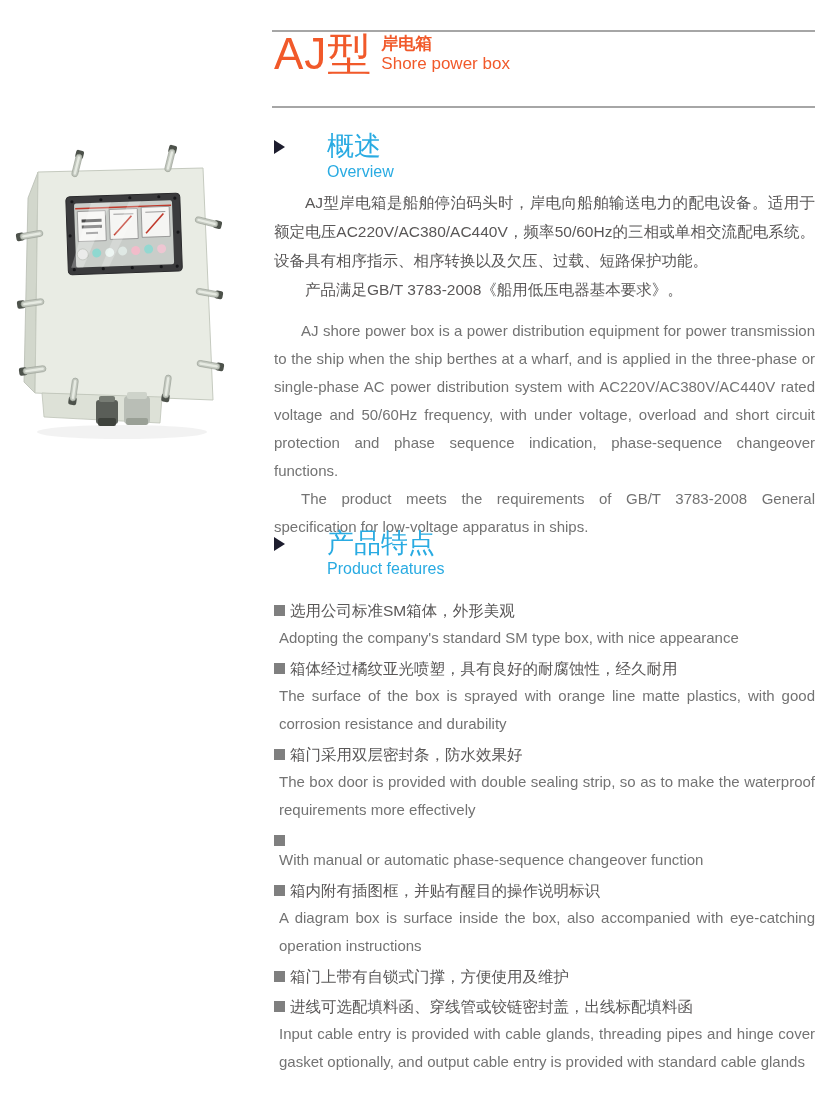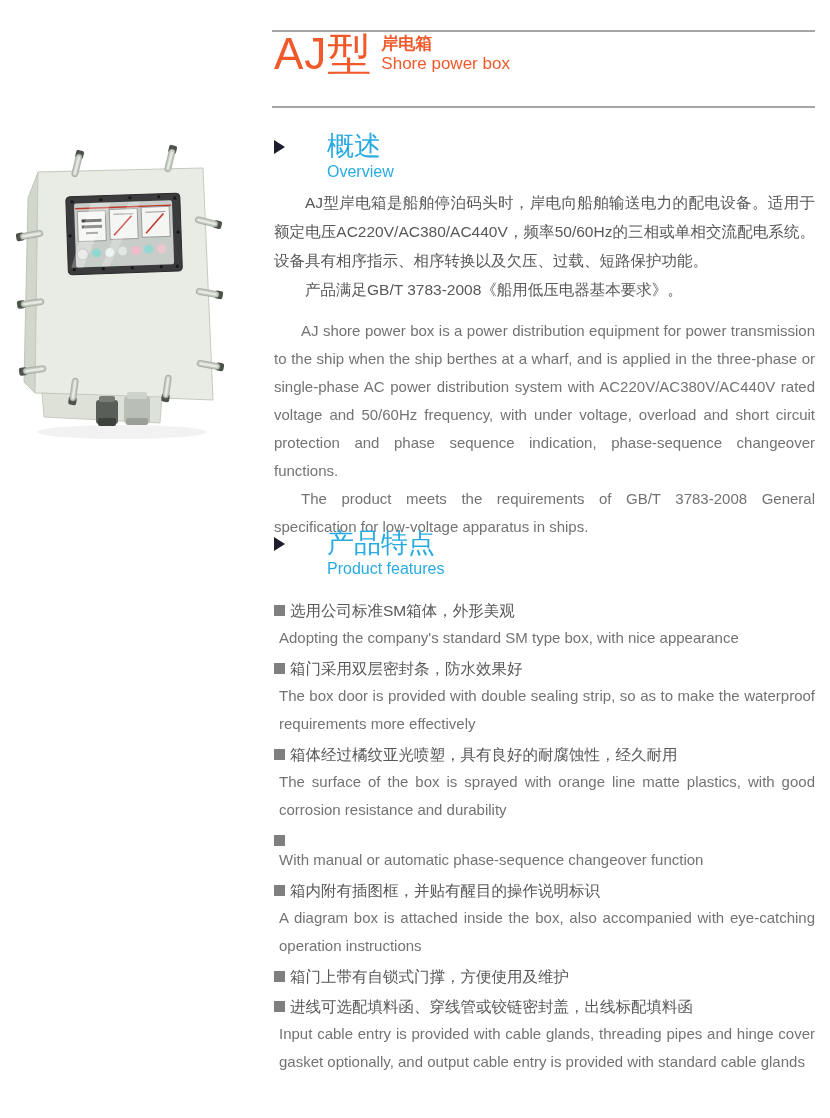--- a/index.html
+++ b/index.html
@@ -198,46 +198,46 @@
         <div class="feat-cn">
           <span class="sq"></span>
           <span>选用公司标准SM箱体，外形美观</span>
         </div>
         <div class="feat-en">Adopting the company's standard SM type box, with nice appearance</div>
       </div>
 
       <div class="feat-item">
         <div class="feat-cn">
           <span class="sq"></span>
+          <span>箱体经过橘纹亚光喷塑，具有良好的耐腐蚀性，经久耐用</span>
+        </div>
+        <div class="feat-en">The surface of the box is sprayed with orange line matte plastics, with good corrosion resistance and durability</div>
+      </div>
+
+      <div class="feat-item">
+        <div class="feat-cn">
+          <span class="sq"></span>
           <span>箱门采用双层密封条，防水效果好</span>
         </div>
         <div class="feat-en">The box door is provided with double sealing strip, so as to make the waterproof requirements more effectively</div>
       </div>
 
       <div class="feat-item">
         <div class="feat-cn">
           <span class="sq"></span>
-          <span>箱体经过橘纹亚光喷塑，具有良好的耐腐蚀性，经久耐用</span>
-        </div>
-        <div class="feat-en">The surface of the box is sprayed with orange line matte plastics, with good corrosion resistance and durability</div>
-      </div>
-
-      <div class="feat-item">
-        <div class="feat-cn">
-          <span class="sq"></span>
         </div>
         <div class="feat-en">With manual or automatic phase-sequence changeover function</div>
       </div>
 
       <div class="feat-item">
         <div class="feat-cn">
           <span class="sq"></span>
           <span>箱内附有插图框，并贴有醒目的操作说明标识</span>
         </div>
-        <div class="feat-en">A diagram box is attached inside the box, also accompanied with eye-catching operation instructions</div>
+        <div class="feat-en">A diagram box is surface inside the box, also accompanied with eye-catching operation instructions</div>
       </div>
 
       <div class="feat-item">
         <div class="feat-cn">
           <span class="sq"></span>
           <span>箱门上带有自锁式门撑，方便使用及维护</span>
         </div>
       </div>
 
       <div class="feat-item">

